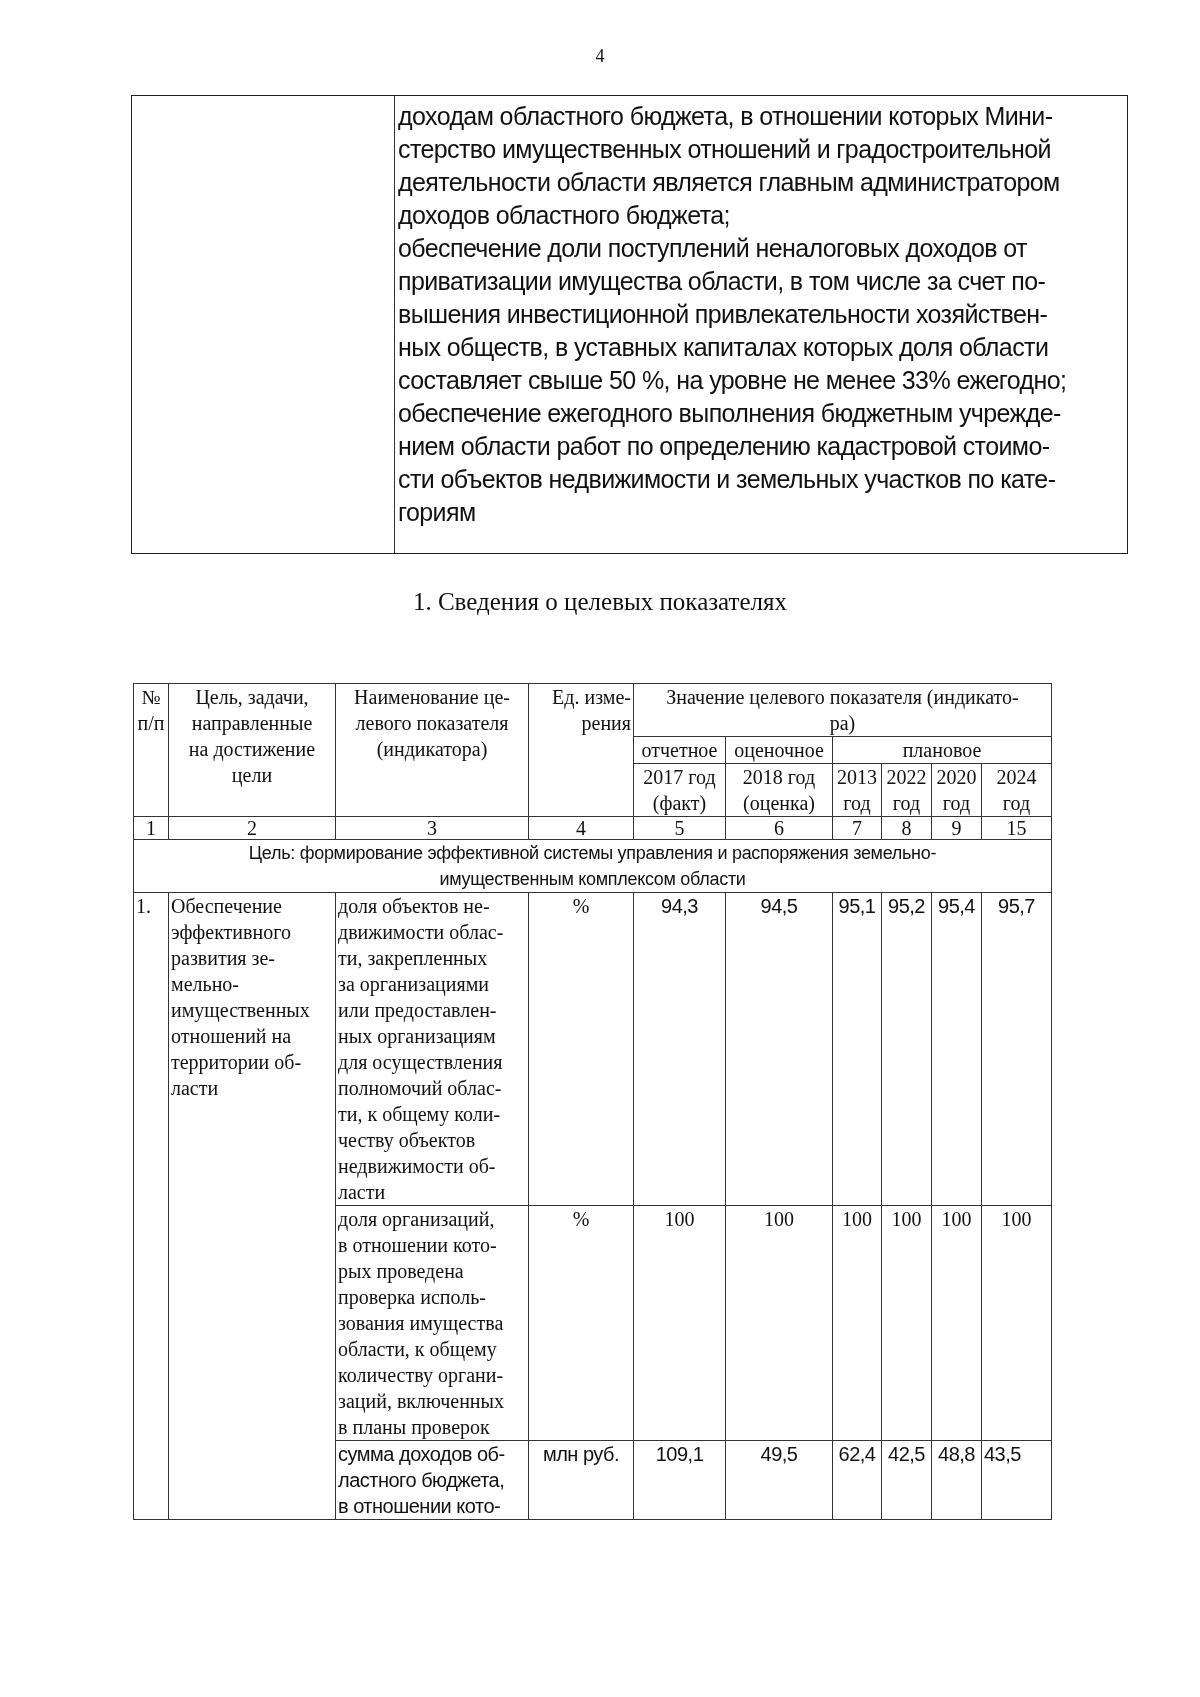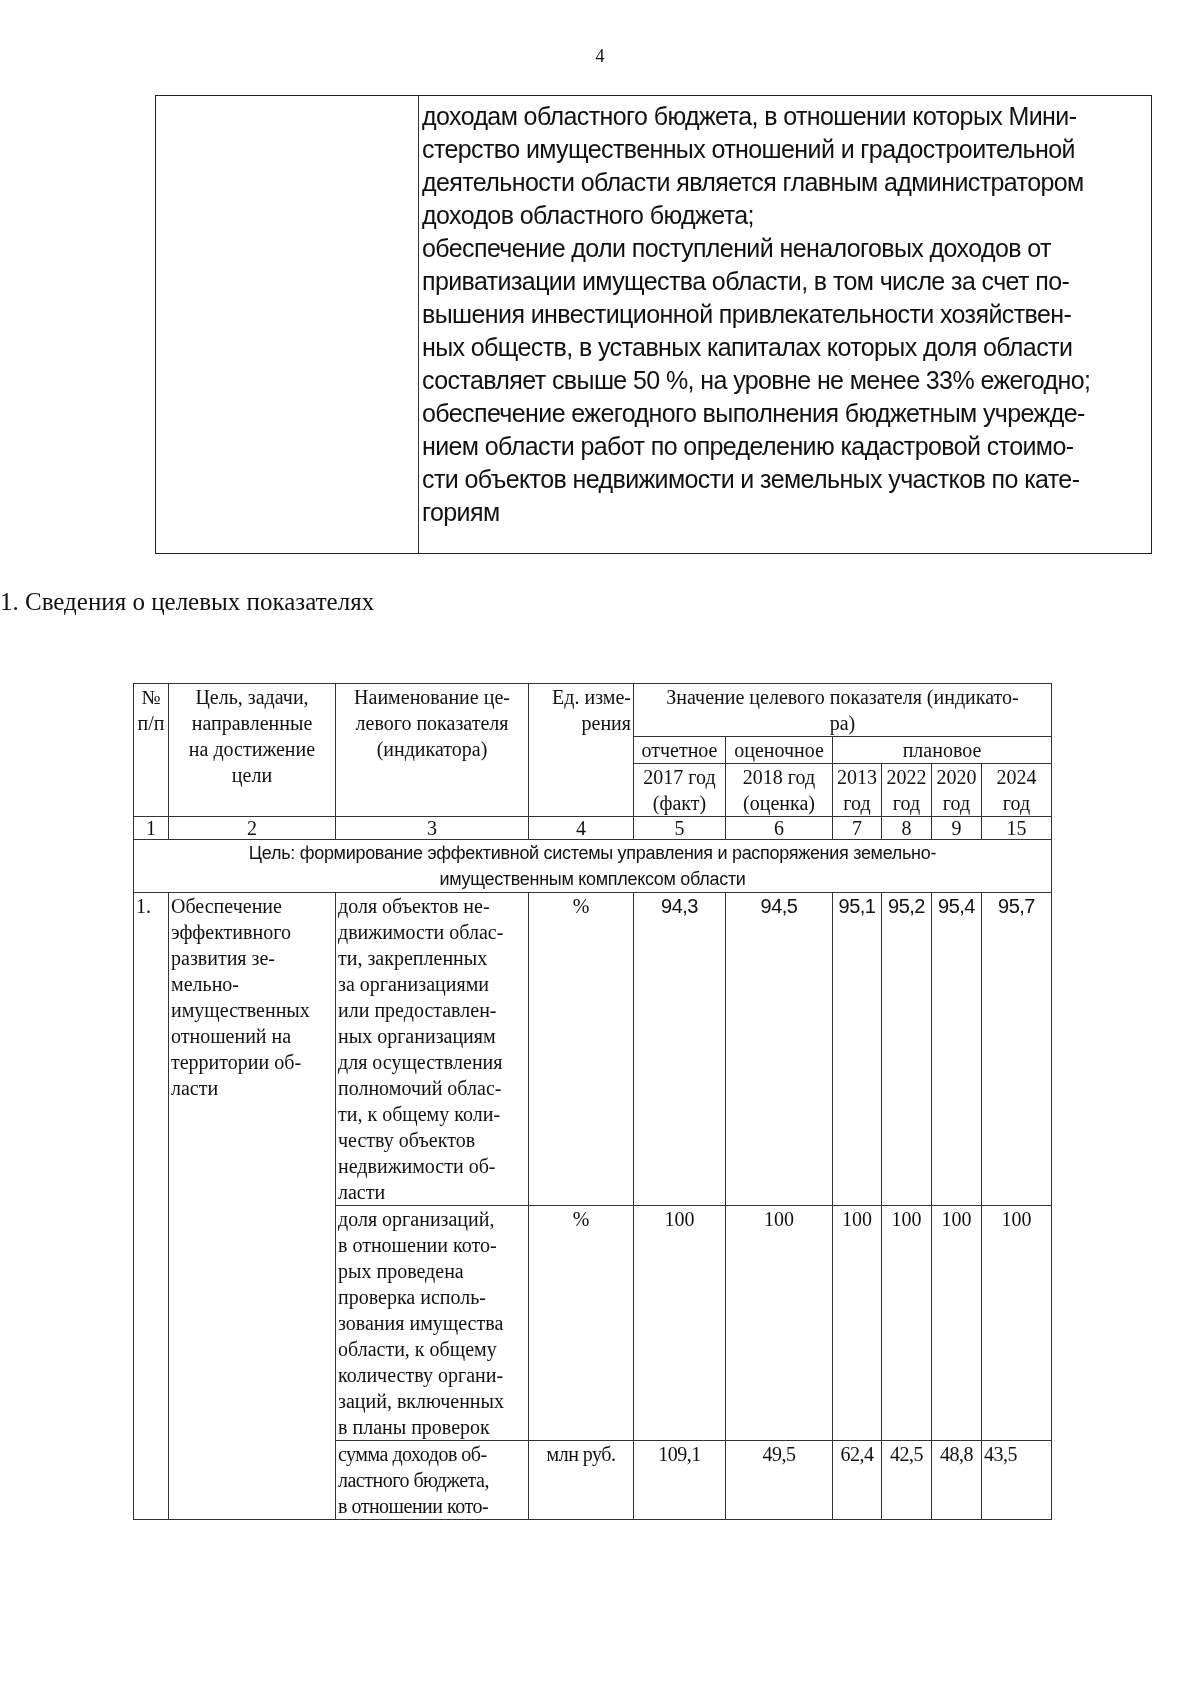--- a/index.html
+++ b/index.html
@@ -1,37 +1,37 @@
 <!DOCTYPE html>
 <html><head>
 <meta charset="utf-8">
 <style>
   html, body { margin: 0; padding: 0; background: #ffffff; }
   body { width: 1200px; height: 1697px; position: relative; overflow: hidden;
          font-family: "Liberation Serif", "DejaVu Serif", serif; color: #111; }
   .page-number { position: absolute; top: 46px; left: 0; width: 1200px; text-align: center; font-size: 18px; }
   .top-table { position: absolute; left: 131px; top: 95px; width: 997px; height: 459px;
-               border: 1.5px solid #222; display: flex; box-sizing: border-box; margin-left: 24px; }
+               border: 1.5px solid #222; display: flex; box-sizing: border-box; }
   .top-left { width: 262px; border-right: 1px solid #333; }
   .top-right { flex: 1; padding: 4px 8px 0 3px; font-size: 25px; line-height: 33px;
                font-family: "Liberation Sans", "DejaVu Sans", sans-serif; letter-spacing: -0.6px; transform-origin: left top; }
   .top-right p { margin: 0; white-space: pre-line; }
-  .section-title { position: absolute; top: 585px; left: 0; width: 1200px; text-align: left;
+  .section-title { position: absolute; top: 585px; left: 0; width: 1200px; text-align: center;
                    font-size: 25px; line-height: 33px; }
   .section-title div { margin: 0; }
   table.ind { position: absolute; left: 133px; top: 683px; border-collapse: collapse;
               font-size: 20px; line-height: 26px; table-layout: fixed; }
   table.ind td { border: 1px solid #333; padding: 0 2px; vertical-align: top; }
   .hdr td { text-align: center; }
   .goal-row td { text-align: center; font-family: "Liberation Sans", "DejaVu Sans", sans-serif; font-size: 18px; letter-spacing: -0.3px; }
   .num-row td { text-align: center; line-height: 22px; }
   .val { text-align: center; }
   .narrow { font-family: "Liberation Sans", "DejaVu Sans", sans-serif; letter-spacing: -0.5px; }
   .pre { white-space: pre-line; text-align: left; }
-  .lastrow td { border-bottom: 1.5px solid #222; font-family: Liberation Serif, serif; }
+  .lastrow td { border-bottom: 1.5px solid #222; }
 </style>
 </head>
 <body>
 
 <div class="page-number">4</div>
 
 <div class="top-table">
   <div class="top-left"></div>
   <div class="top-right">
     <p>доходам областного бюджета, в отношении которых Мини-

